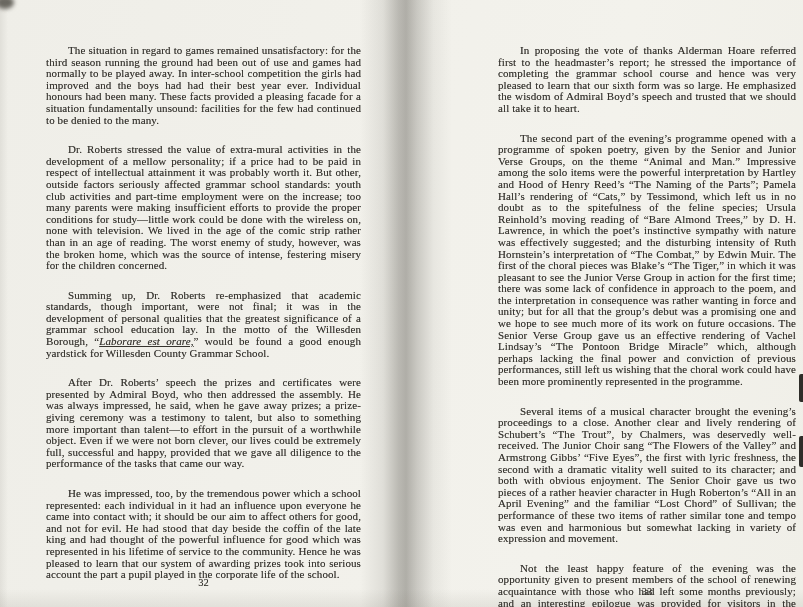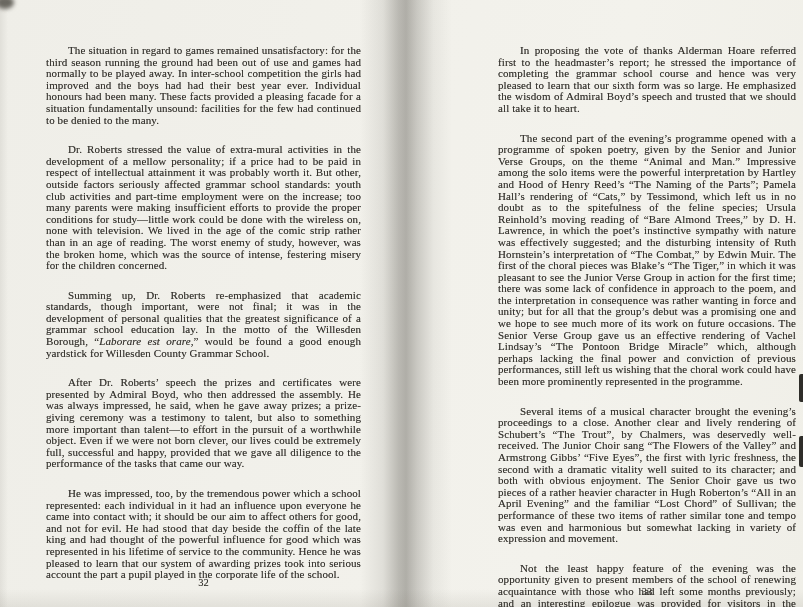--- a/index.html
+++ b/index.html
@@ -47,21 +47,21 @@
   .page-left{left:28px;width:351px;height:575px;}
   .page-right{left:480px;width:334px;height:575px;}
   .para{
     margin:18px;
     font-size:11px;line-height:11.6px;
     text-align:justify;text-indent:22px;
     letter-spacing:0.1px;
     text-shadow:0 0 0.5px rgba(52,50,45,0.55);
   }
   .para + .para{margin-top:5px;}
-  .para em{font-style:italic;}
+  .para em{font-style:italic;text-decoration:underline;}
   .signature{
     margin-top:7px;
     font-size:11px;line-height:12px;
     text-align:right;padding-right:48px;
     text-shadow:0 0 0.5px rgba(52,50,45,0.55);
   }
   .page-num{
     position:absolute;left:0;width:100%;
     text-align:center;font-size:10.5px;
     text-shadow:0 0 0.5px rgba(52,50,45,0.5);

